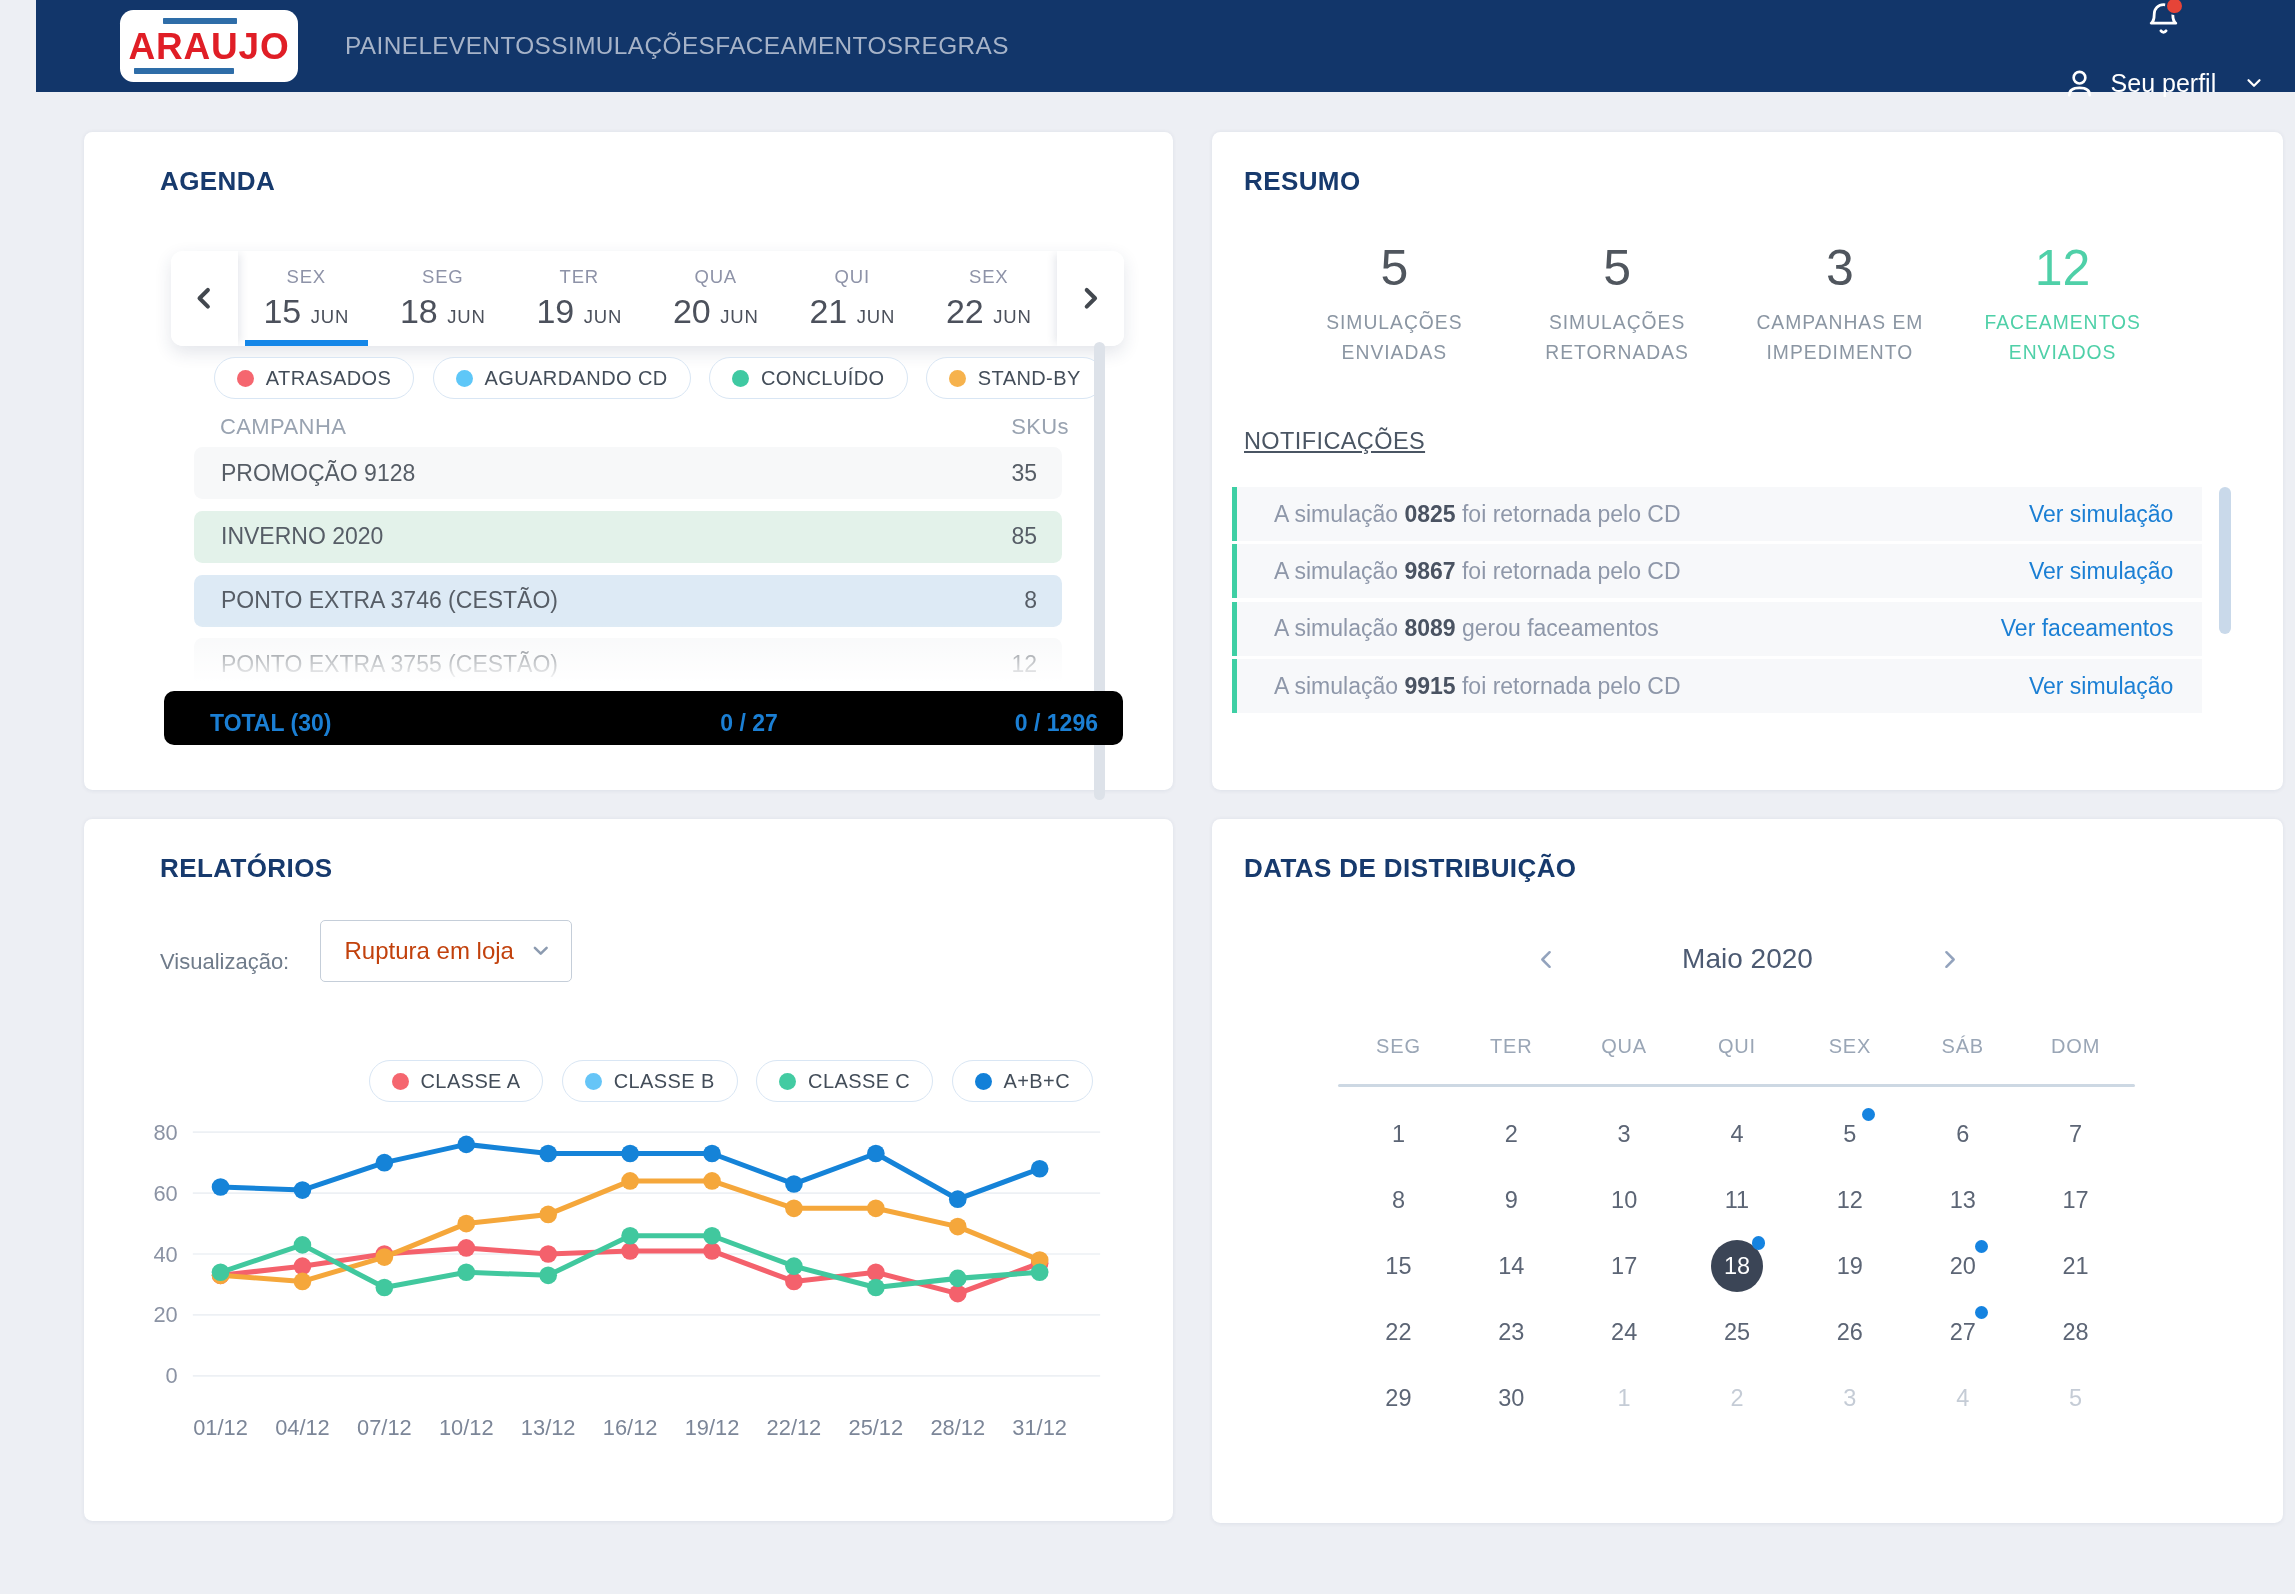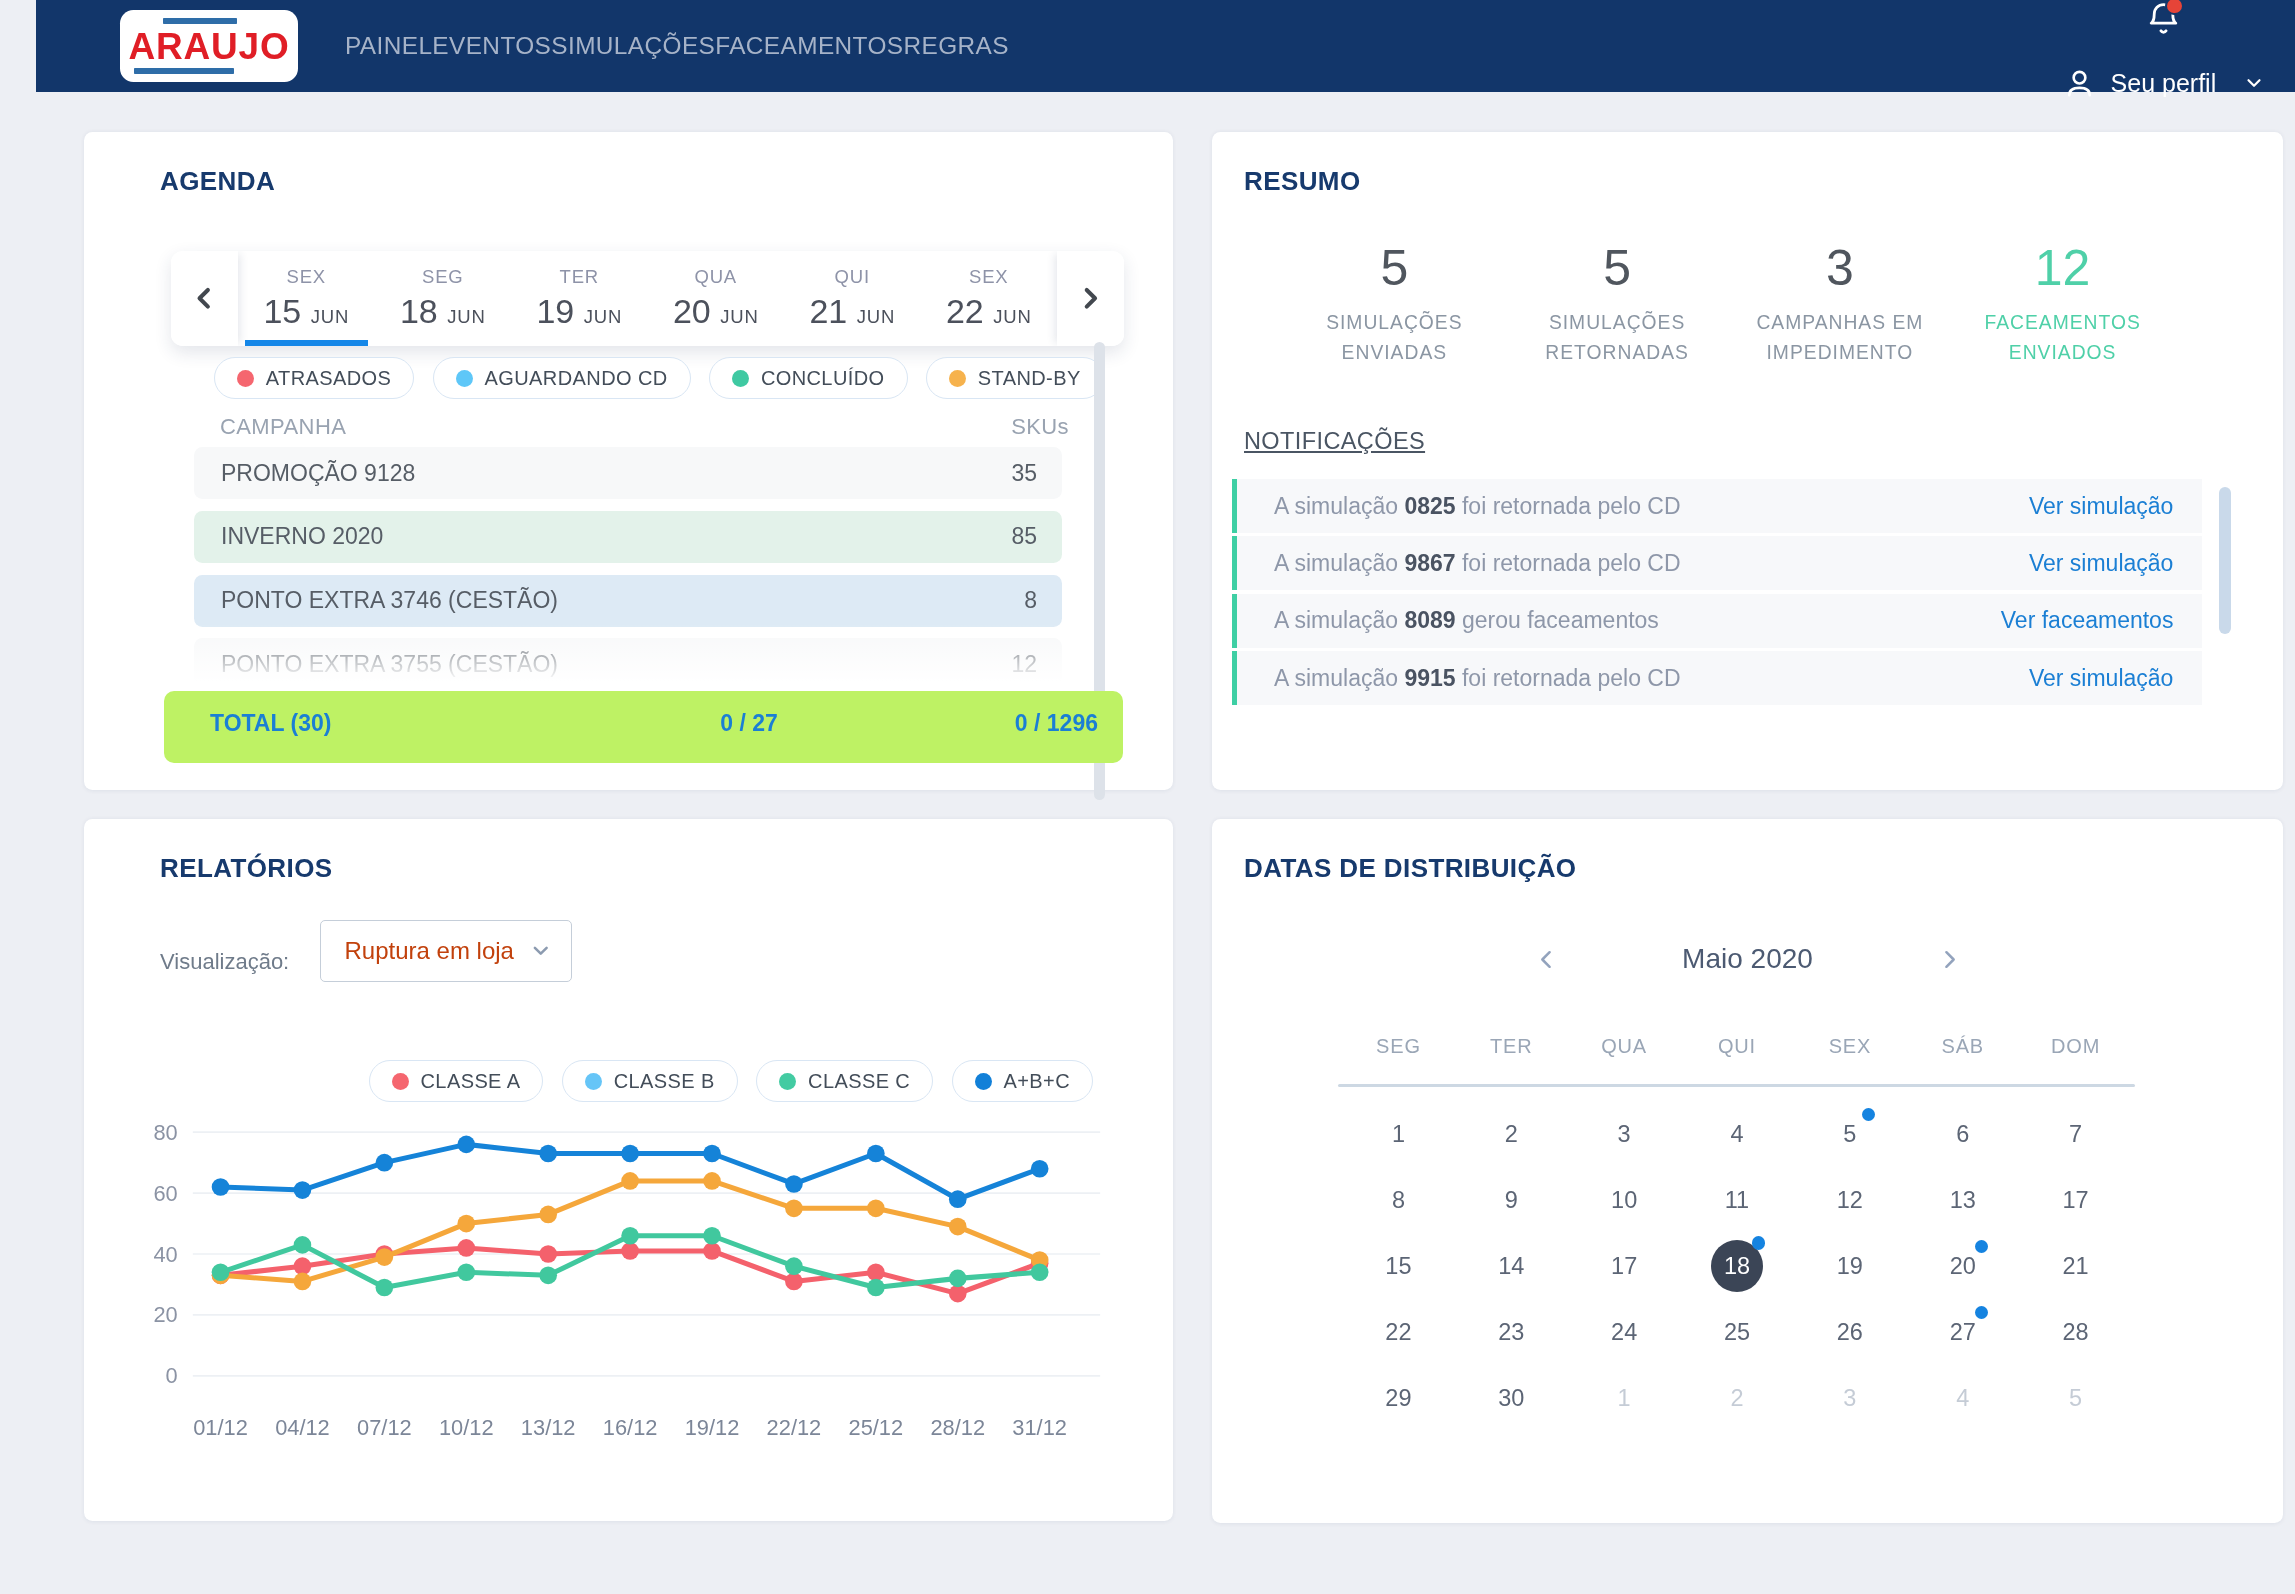--- a/index.html
+++ b/index.html
@@ -47,36 +47,36 @@
   .chip { display:flex; align-items:center; gap:11.8px; height:42px; padding:0 22px; border:1.7px solid #d9e6f4; border-radius:22px; background:#fff; font-size:20px; color:#434d59; letter-spacing:0.4px; cursor:pointer; white-space:nowrap; }
   .chip .dot { width:17px; height:17px; border-radius:50%; flex:none; }
   .thead { position:absolute; left:136px; top:282px; width:849px; display:flex; justify-content:space-between; color:#99a3b1; font-size:22px; letter-spacing:0.4px; }
   .rows { position:absolute; left:110px; top:315px; width:868px; }
   .trow { height:52px; border-radius:8.4px; margin-bottom:11.8px; display:flex; align-items:center; justify-content:space-between; padding:0 25px 0 27px; font-size:23px; color:#565d66; cursor:pointer; }
   .trow.gray { background:#f7f8f9; }
   .trow.green { background:#e3f2ea; }
   .trow.blue { background:#ddeaf5; }
   .trow.faded { background:#f7f8f9; }
   .fade-overlay { position:absolute; left:105px; top:492px; width:878px; height:71px; background:linear-gradient(to bottom, rgba(255,255,255,0), #ffffff 82%); pointer-events:none; }
-  .agenda-footer { position:absolute; left:80px; top:559px; width:959px; height:72px; background:#bef264; border-radius:10px; color:#1b7fd4; font-size:23px; font-weight:bold; }
+  .agenda-footer { position:absolute; left:80px; top:559px; width:959px; height:54px; background:#000000; border-radius:10px; color:#1b7fd4; font-size:23px; font-weight:bold; }
   .agenda-footer span { position:absolute; top:18.5px; }
   .af-total { left:46px; }
   .af-mid { left:58%; }
   .af-right { right:25px; }
   .vscroll { position:absolute; border-radius:6.7px; }
   .agenda-scroll { left:1010px; top:210px; width:11px; height:458px; background:#dde2e9; }
 
   
   .stats { position:absolute; left:71px; top:109px; width:891px; display:flex; }
   .stat { flex:1; text-align:center; }
   .stat .num { font-size:50px; color:#50565e; line-height:1.1; }
   .stat .lbl { margin-top:11.8px; font-size:19.3px; letter-spacing:1px; color:#8b96a3; line-height:1.55; }
   .stat.accent .num, .stat.accent .lbl { color:#4fd0a8; }
   .notif-title { position:absolute; left:32px; top:296px; font-size:23.5px; color:#4a5563; letter-spacing:0.4px;text-decoration:underline; }
-  .notifs { position:absolute; left:20px; top:347px; width:970px; }
+  .notifs { position:absolute; left:20px; top:355px; width:970px; }
   .notif { position:relative; height:54px; margin-bottom:3.4px; background:#f7f8fa; display:flex; align-items:center; justify-content:space-between; padding:0 28.6px 0 42px; }
   .notif::before { content:""; position:absolute; left:0; top:0; bottom:0; width:5px; background:#3ecfa4; }
   .notif .txt { color:#8e97a9; font-size:23px; }
   .notif .txt b { color:#4a5362; font-weight:bold; }
   .notif .link { color:#1b7fd4; font-size:23px; cursor:pointer; white-space:nowrap; }
   .resumo-scroll { left:1007px; top:355px; width:11.8px; height:147px; background:#c9d9ea; }
 
   
   .filter-label { position:absolute; left:76px; top:130px; font-size:22px; color:#6f7b8a; }
   .select { position:absolute; left:236px; top:101px; width:252px; height:62px; border:1.7px solid #c5ced9; border-radius:5px; background:#fff; display:flex; align-items:center; justify-content:space-between; padding:0 18.5px 0 23.5px; cursor:pointer; }

